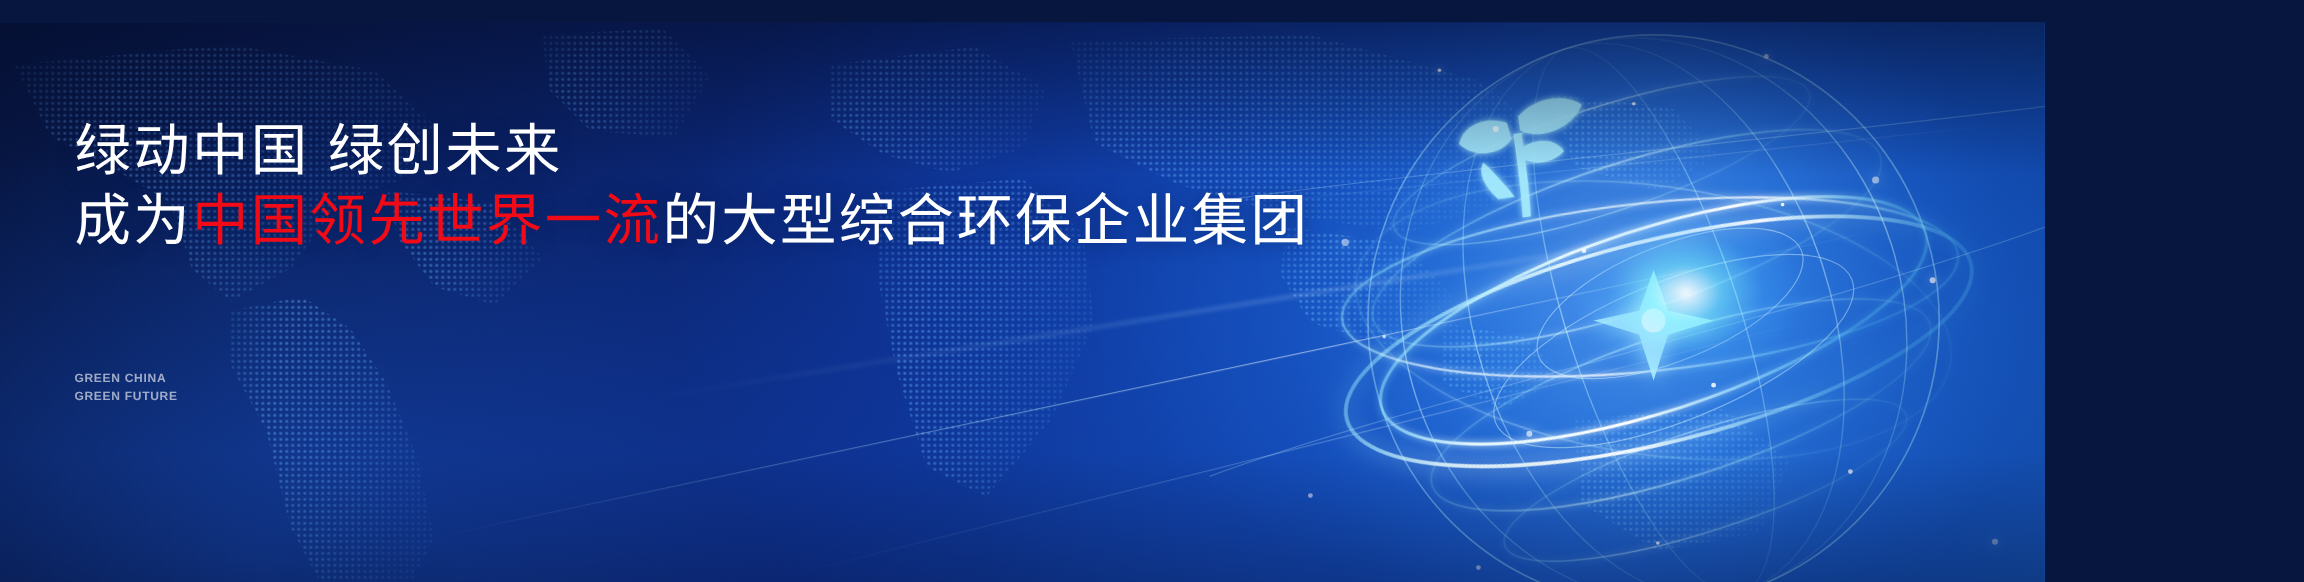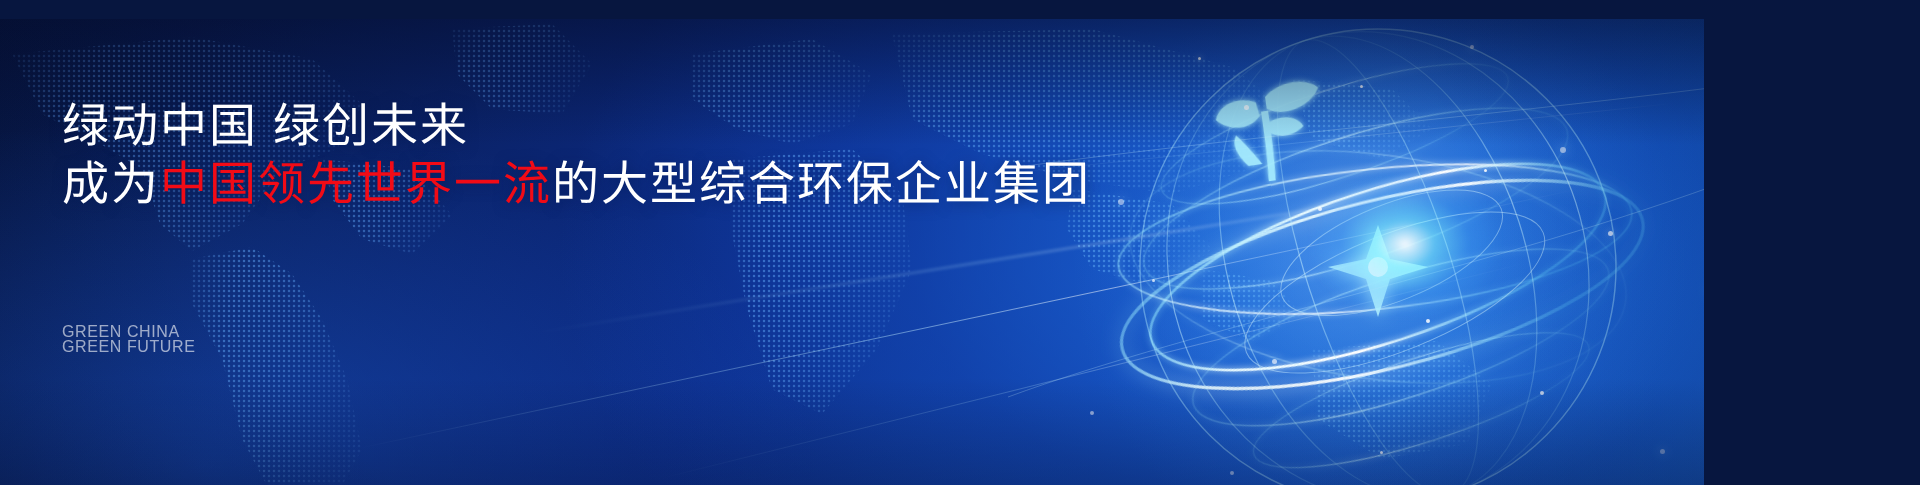--- a/index.html
+++ b/index.html
@@ -78,23 +78,23 @@
     line-height:58px;
     letter-spacing:2px;
     font-weight:400;
     white-space:nowrap;
     text-shadow:0 2px 14px rgba(0,24,80,.55);
   }
   .headline .l2{display:block;text-align:right;}
   .hl-red{color:#f20b16;}
 
   .tagline-cn{
-    position:absolute;left:0;top:305px;
+    position:absolute;left:0;top:289px;
     color:#ffffff;opacity:.60;
-    font-size:16px;font-weight:400;
+    font-size:10px;font-weight:700;
     letter-spacing:.6px;line-height:15px;
     text-transform:uppercase;
   }
   .tagline-en{
     position:absolute;left:0;top:371px;
     color:#ffffff;opacity:.52;
     font-size:11px;font-weight:700;
     letter-spacing:.5px;line-height:15px;
     text-transform:uppercase;
   }

